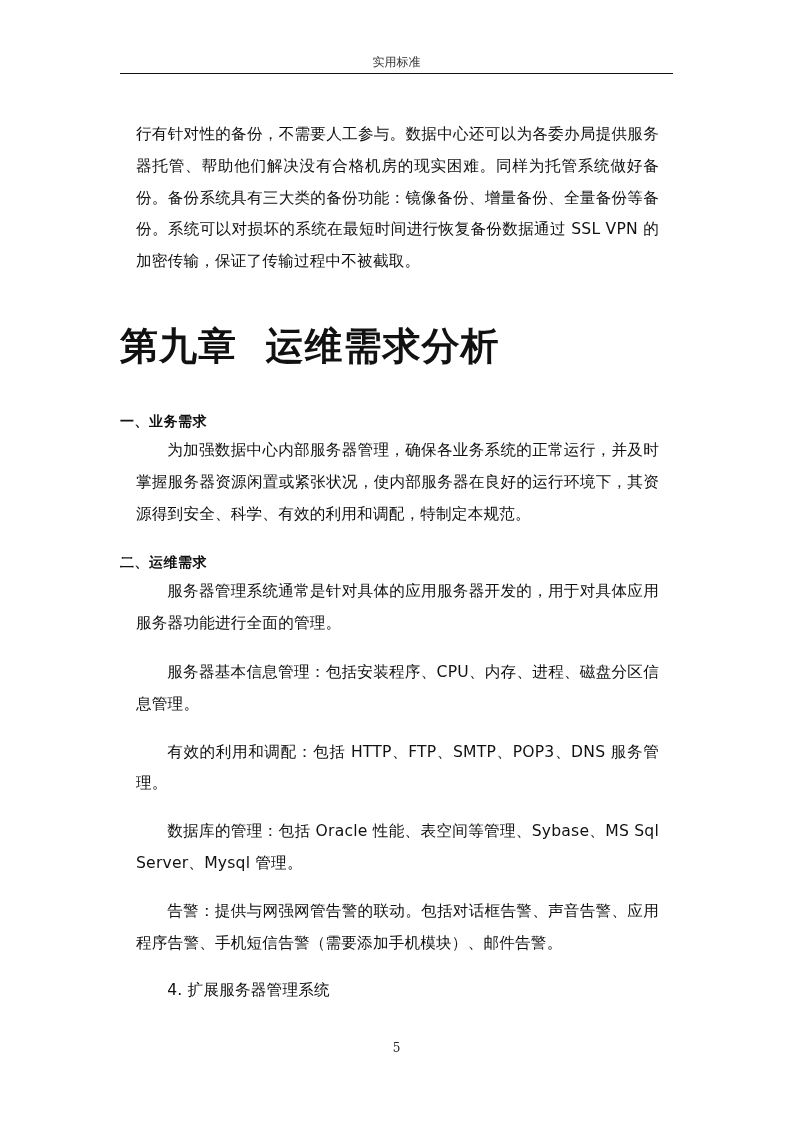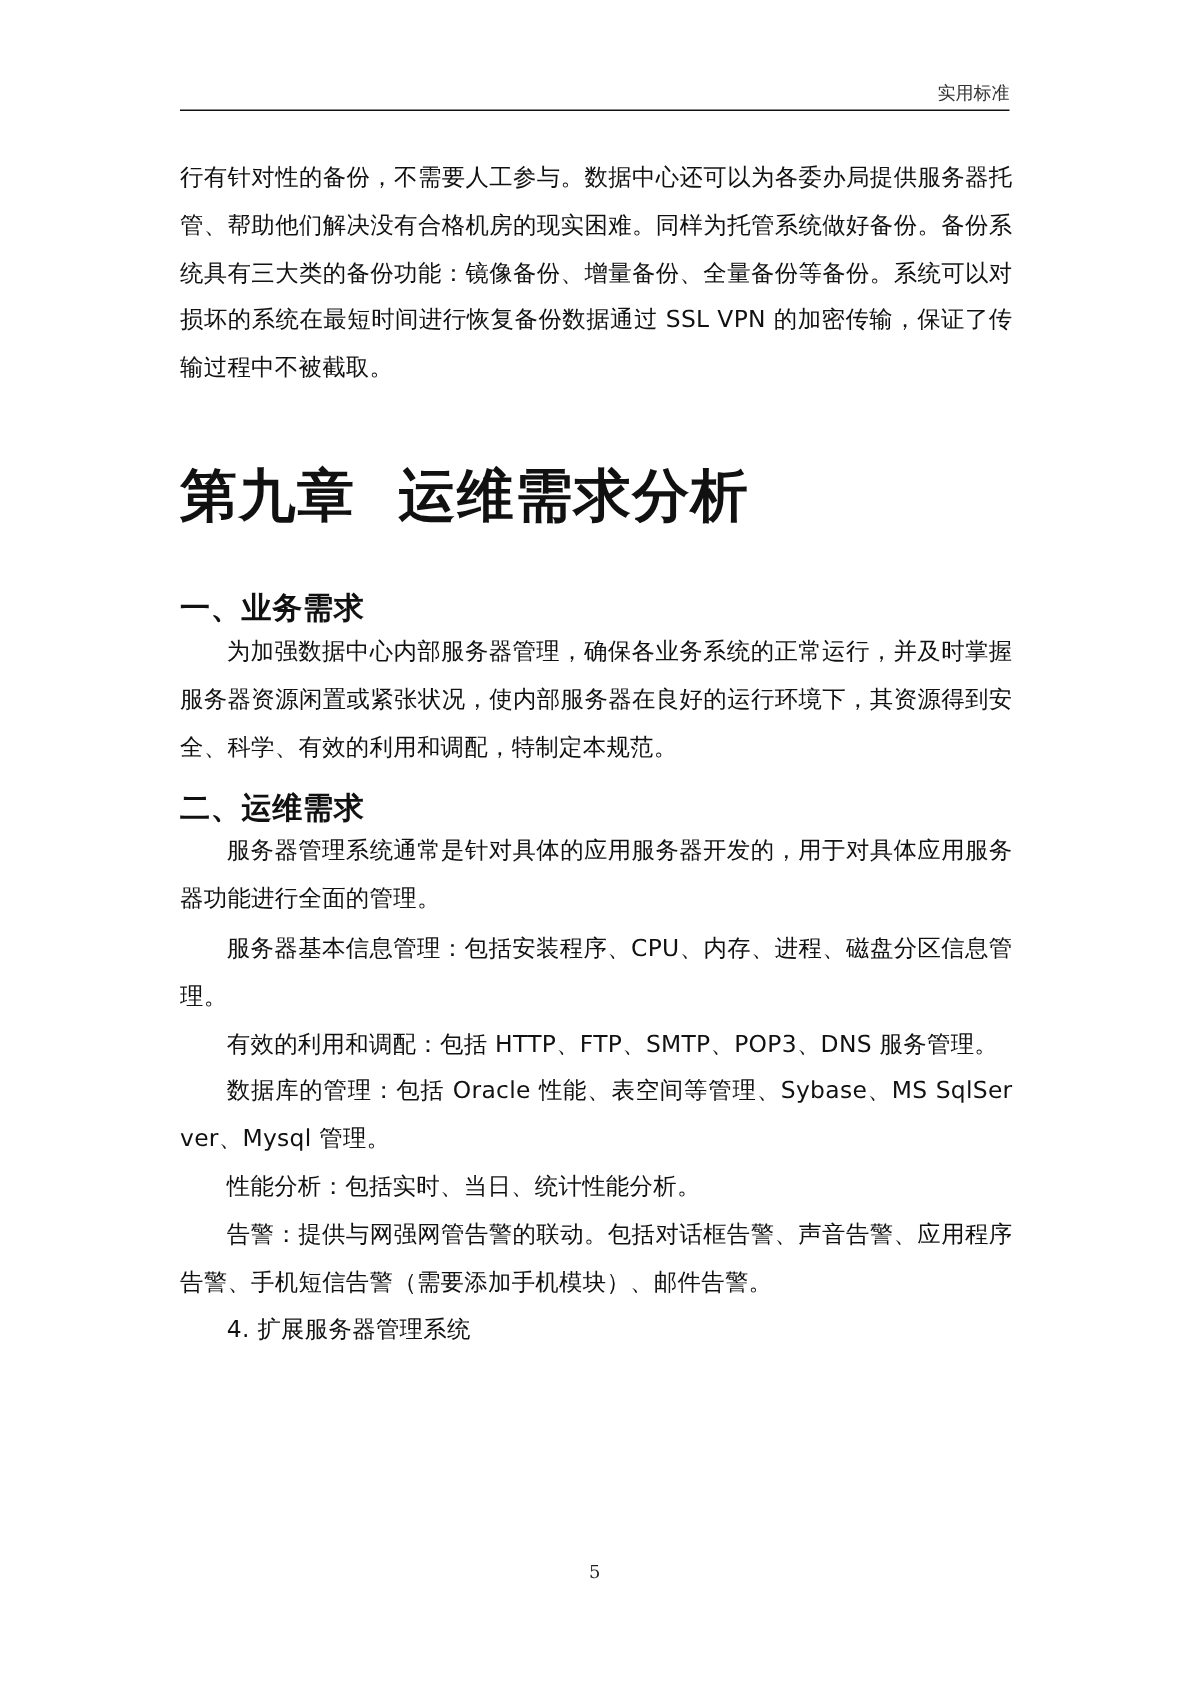--- a/index.html
+++ b/index.html
@@ -13,62 +13,62 @@
       position: relative;
       overflow: hidden;
       color: #111111;
       font-family: "DejaVu Sans", "Liberation Sans", sans-serif;
     }
     .page-header {
       position: absolute;
       left: 120px;
       top: 54px;
       width: 553px;
-      text-align: right;
+      text-align: center;
       font-family: "DejaVu Serif", "Liberation Serif", serif;
       font-size: 12px;
       color: #333333;
       line-height: 16px;
     }
     .header-rule {
       position: absolute;
       left: 120px;
       top: 73px;
       width: 553px;
       height: 0;
       border-top: 1.3px solid #111111;
     }
     .content {
       position: absolute;
       left: 120px;
       top: 103px;
       width: 555px;
     }
     .para {
-      margin: 0;
+      margin: 16px;
       font-size: 15.6px;
       line-height: 31.8px;
       text-align: justify;
       letter-spacing: 0.2px;
       word-break: break-all;
     }
     .para.indent {
       text-indent: 2em;
     }
     .chapter-title {
       margin: 48px 0 0 0;
       font-size: 38px;
       font-weight: bold;
       line-height: 40px;
       letter-spacing: 1px;
       white-space: pre;
     }
     .section-title {
       margin: 40px 0 0 0;
-      font-size: 20px;
+      font-size: 14px;
       font-weight: bold;
       line-height: 30px;
       letter-spacing: 0.5px;
     }
     .section-title.second {
       margin-top: 8px;
     }
     .section-title + .para {
       margin-top: 0px;
       font-family: Liberation Mono, monospace;
@@ -96,18 +96,17 @@
   <h1 class="chapter-title">第九章  运维需求分析</h1>
 
   <h2 class="section-title">一、业务需求</h2>
   <p class="para indent">为加强数据中心内部服务器管理，确保各业务系统的正常运行，并及时掌握服务器资源闲置或紧张状况，使内部服务器在良好的运行环境下，其资源得到安全、科学、有效的利用和调配，特制定本规范。</p>
 
   <h2 class="section-title second">二、运维需求</h2>
   <p class="para indent">服务器管理系统通常是针对具体的应用服务器开发的，用于对具体应用服务器功能进行全面的管理。</p>
   <p class="para indent">服务器基本信息管理：包括安装程序、CPU、内存、进程、磁盘分区信息管理。</p>
   <p class="para indent">有效的利用和调配：包括 HTTP、FTP、SMTP、POP3、DNS 服务管理。</p>
   <p class="para indent">数据库的管理：包括 Oracle 性能、表空间等管理、Sybase、MS SqlServer、Mysql 管理。</p>
-  <p class="para indent">性能分析：包括实时、当日、统计性能分析。</p>
   <p class="para indent">告警：提供与网强网管告警的联动。包括对话框告警、声音告警、应用程序告警、手机短信告警（需要添加手机模块）、邮件告警。</p>
   <p class="para indent">4. 扩展服务器管理系统</p>
 </div>
 
 <div class="page-number">5</div>
 
 </body></html>

